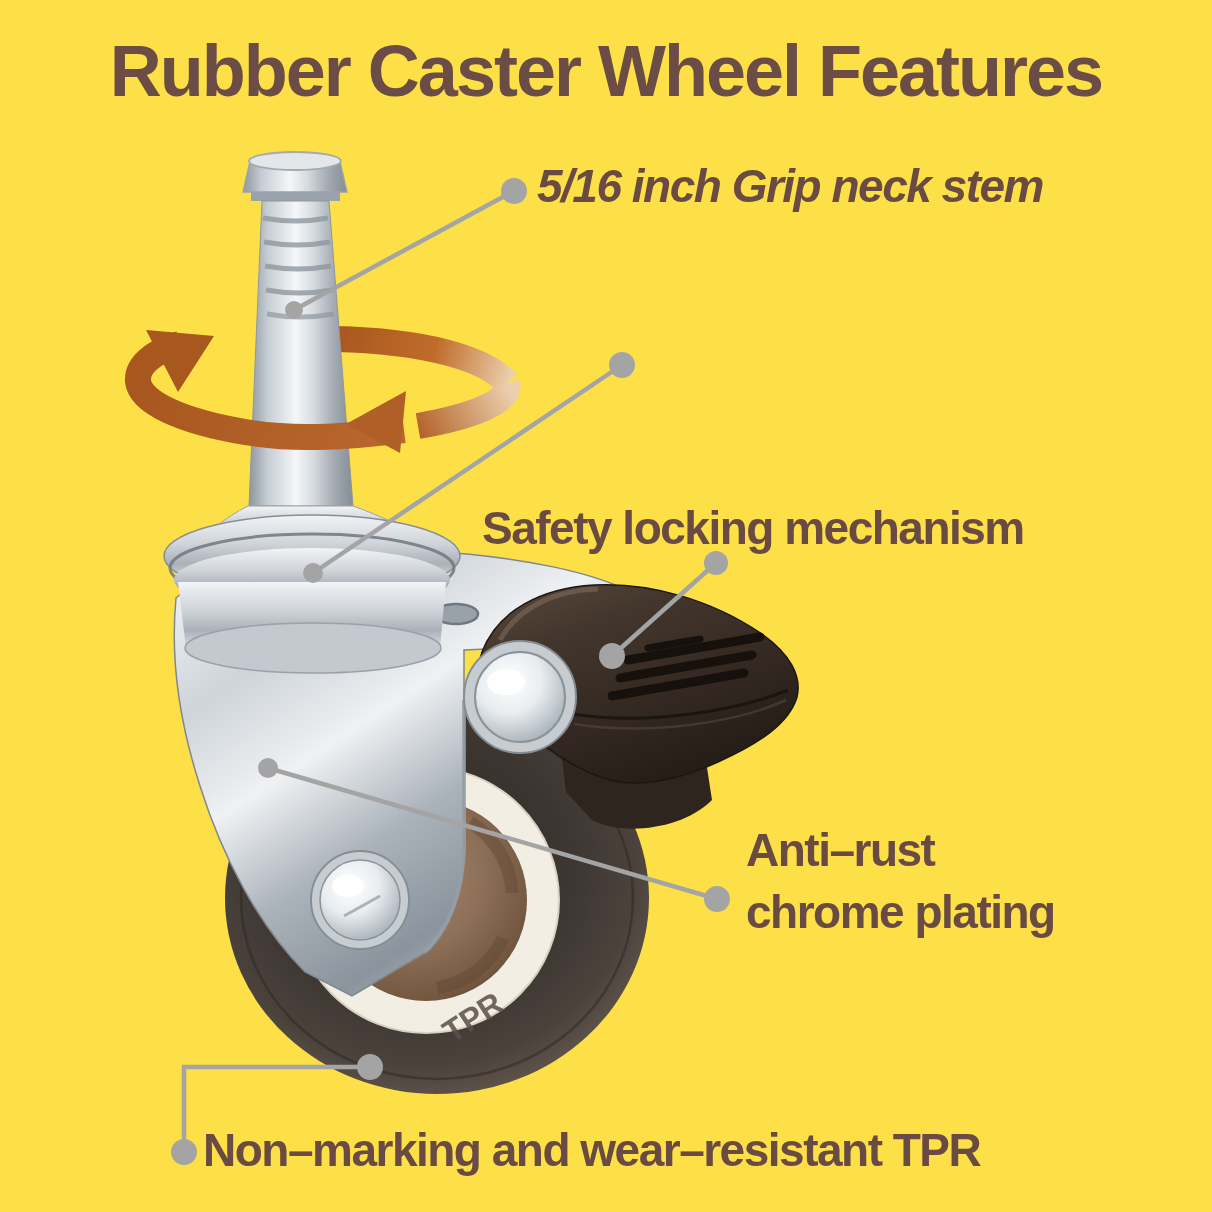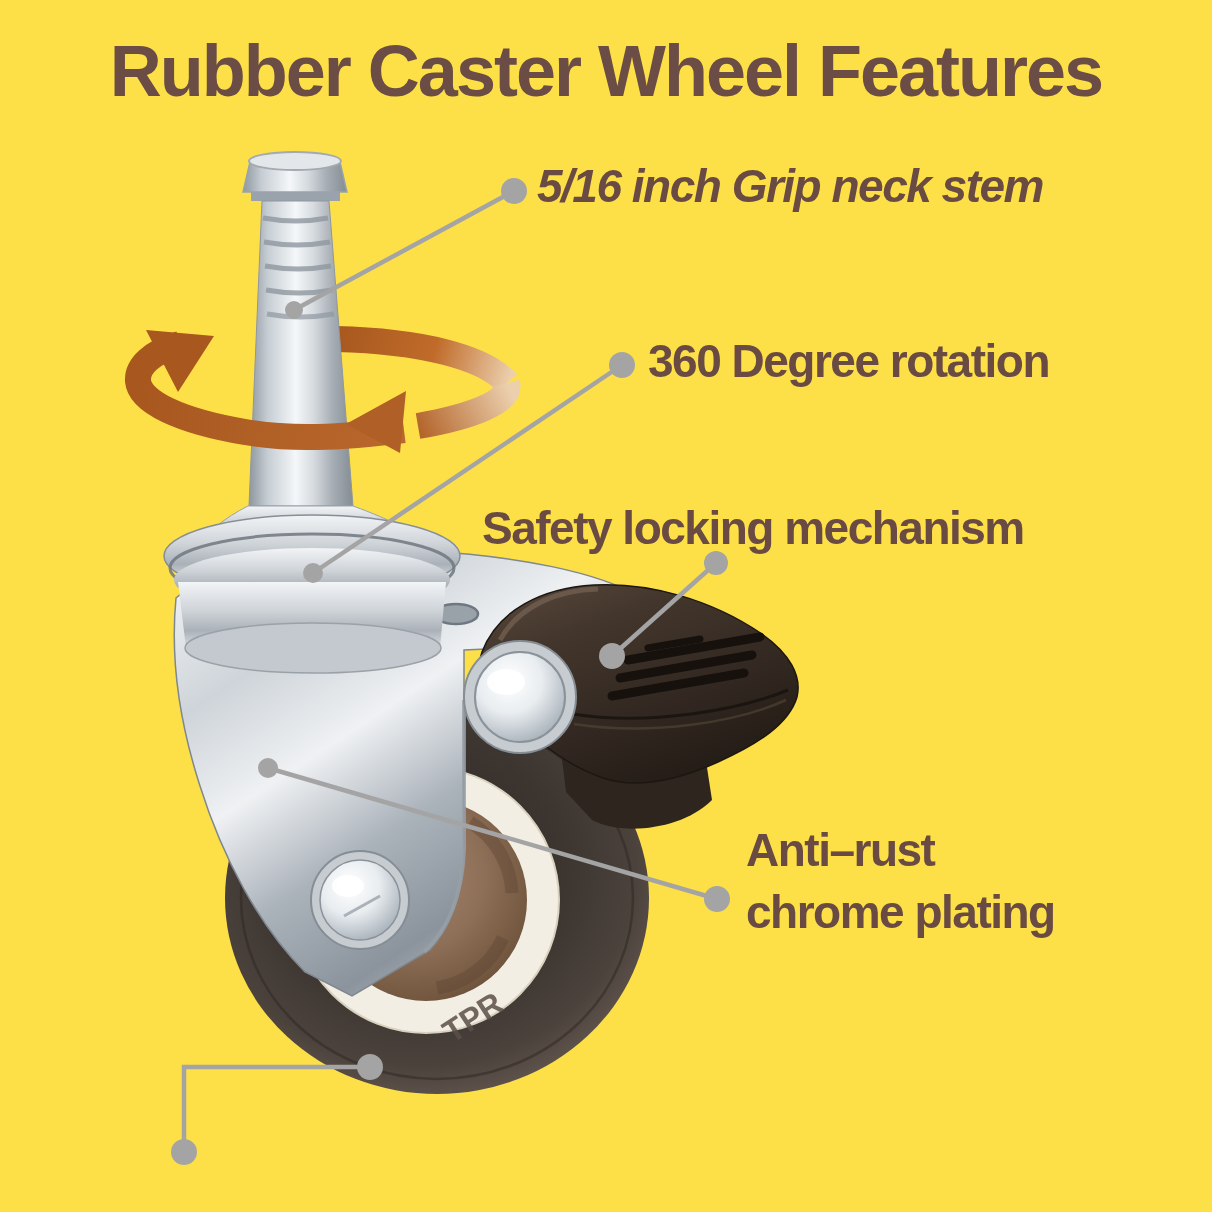--- a/index.html
+++ b/index.html
@@ -201,23 +201,23 @@
       <g>
         <polyline points="370,1067 184,1067 184,1150" fill="none" stroke-width="4.5"></polyline>
         <circle cx="370" cy="1067" r="13" stroke="none"></circle>
         <circle cx="184" cy="1152" r="13" stroke="none"></circle>
       </g>
     </g>
   </svg>
 
   <div class="callout" id="callout-stem">5/16 inch Grip neck stem</div>
 
-  <div class="callout" id="callout-rotation">360 Degree rotation</div>
 
   <div class="callout" id="callout-lock">Safety locking mechanism</div>
 
   <div class="callout" id="callout-plating">
     <div>Anti–rust</div>
     <div class="line2">chrome plating</div>
   </div>
 
+  <div class="callout" id="callout-tread">Non–marking and wear–resistant TPR</div>
 
 </div>
 
 </body></html>

